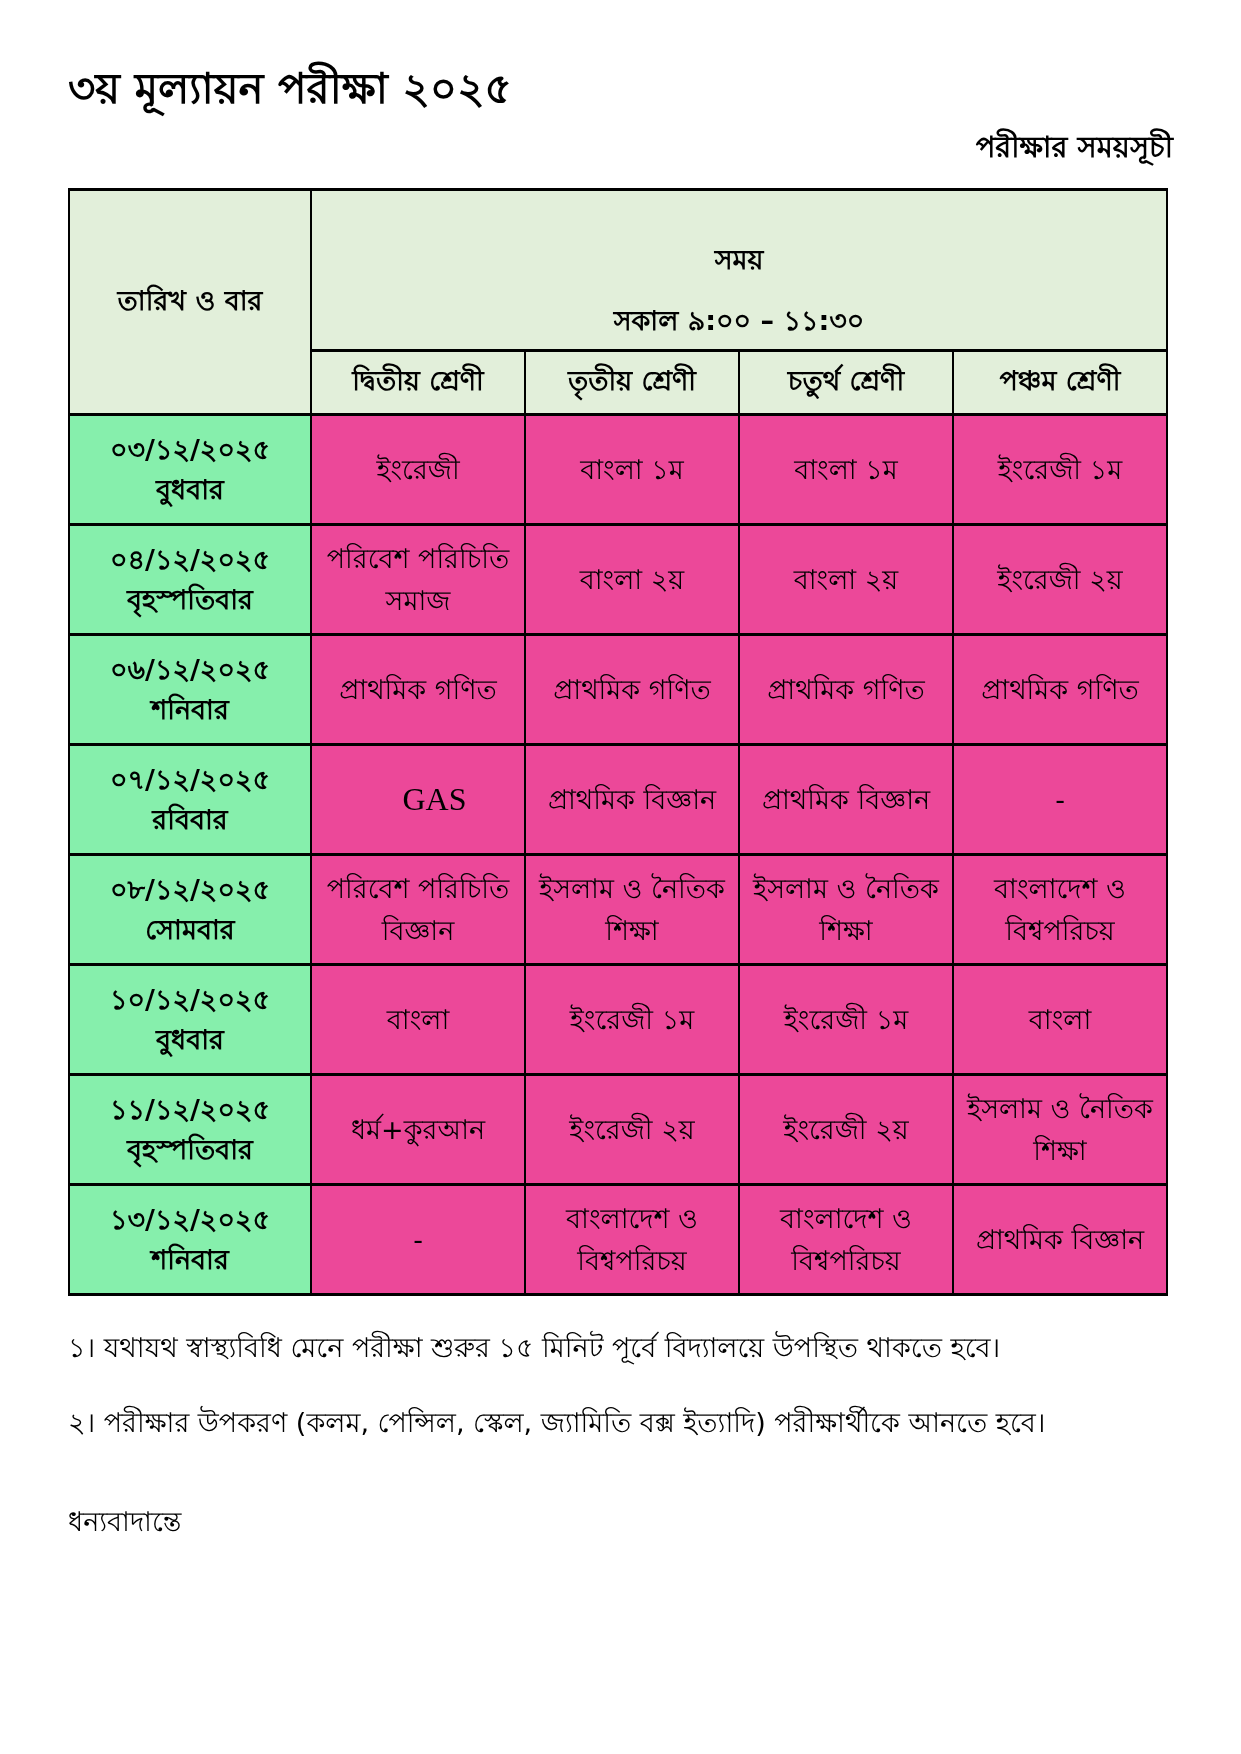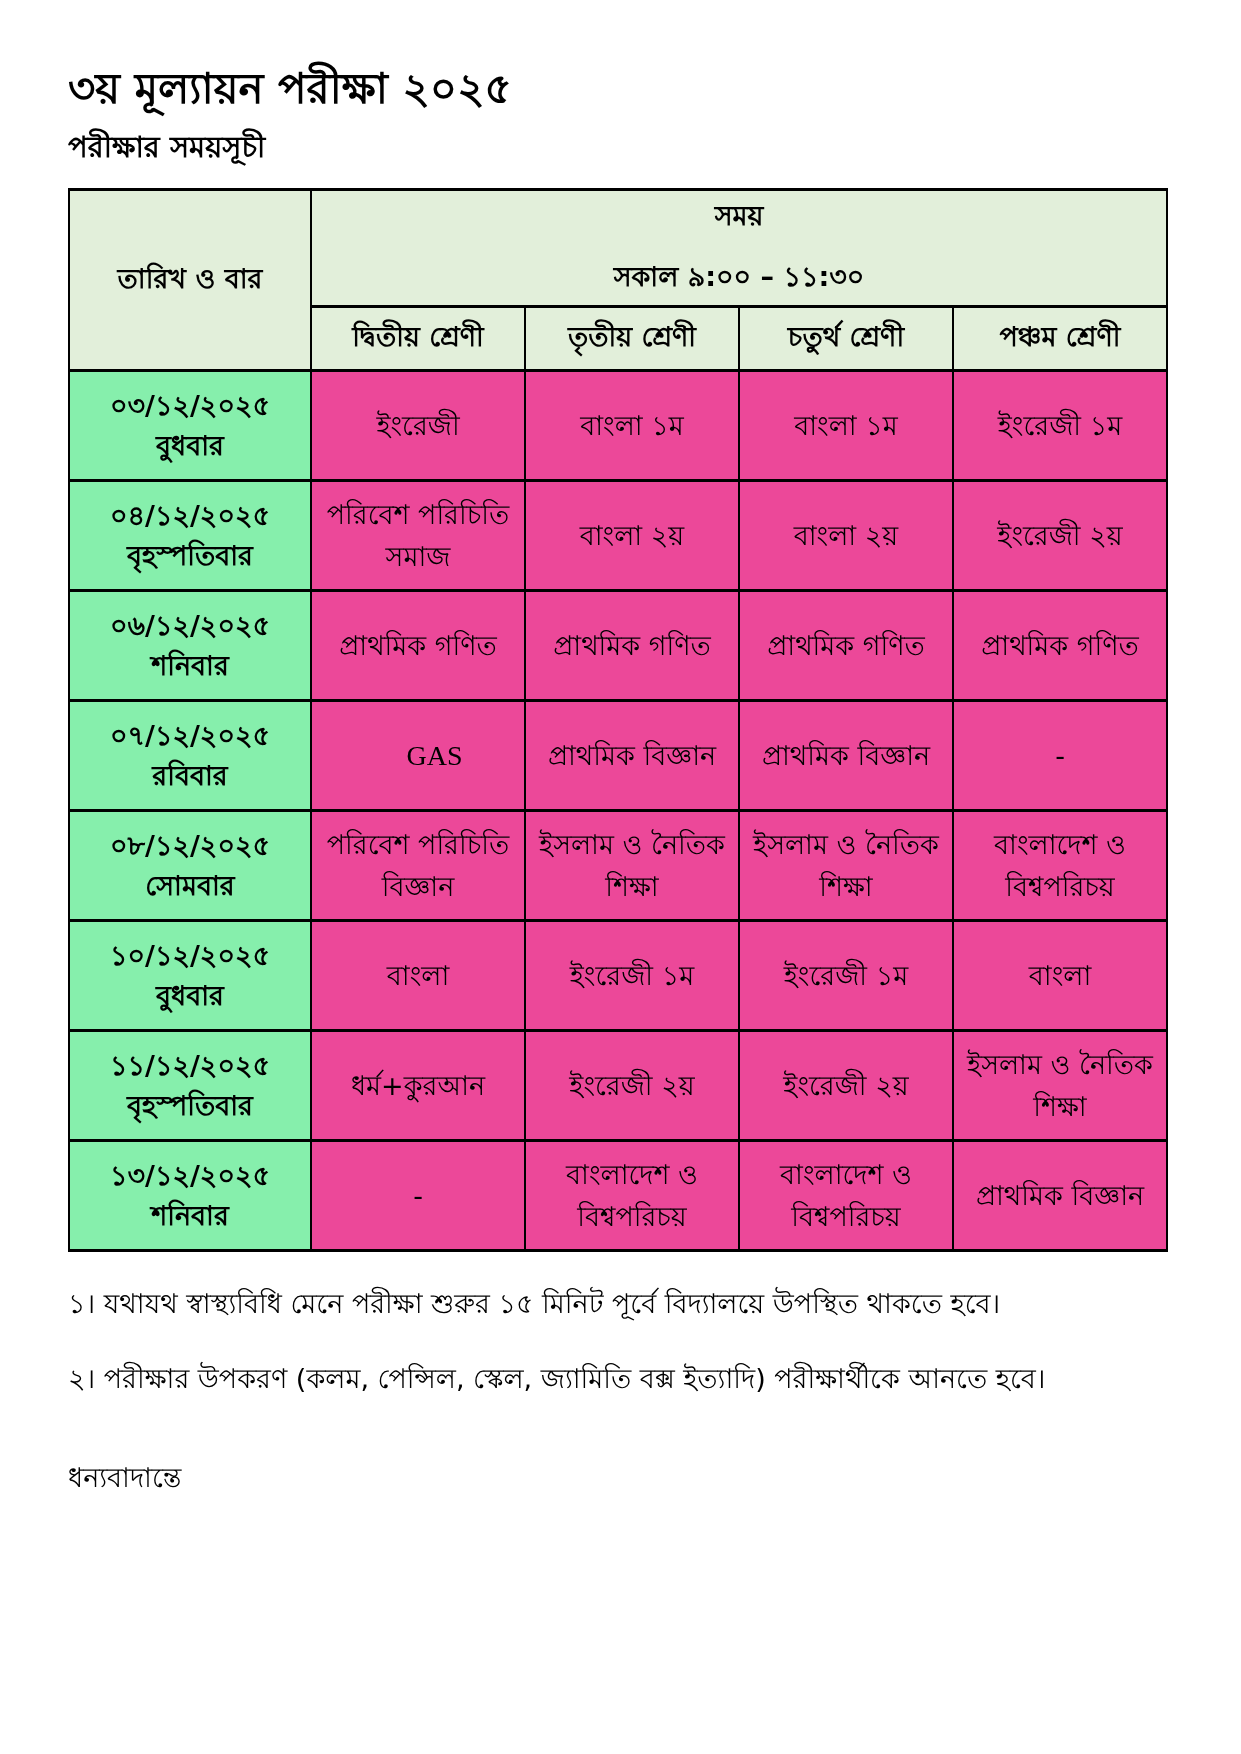--- a/index.html
+++ b/index.html
@@ -20,21 +20,21 @@
     box-sizing: border-box;
   }
   .doc-title {
     text-align: left;
     font-size: 42px;
     font-weight: bold;
     margin: 14px 0 4px 0;
     line-height: 1.1;
   }
   .doc-subtitle {
-    text-align: left;
+    text-align: right;
     font-size: 29px;
     font-weight: bold;
     margin: 20px 0 24px 0;
     line-height: 1.1;
   }
   table.schedule {
     border-collapse: collapse;
     width: 1097px;
     table-layout: fixed;
   }
@@ -57,20 +57,21 @@
 
   .date-war-header {
     font-size: 27px;
     font-weight: bold;
   }
   .time-header-cell { height: 90px; }
   .time-label {
     font-size: 27px;
     font-weight: bold;
     margin-bottom: 16px;
+    margin-top: 44px;
   }
   .time-range {
     font-size: 27px;
     font-weight: bold;
   }
   .class-header {
     font-size: 27px;
     font-weight: bold;
     height: 64px;
   }
@@ -87,21 +88,21 @@
     font-size: 27px;
     line-height: 1.4;
   }
   td.subject-cell {
     background: #ec4899;
     font-size: 27px;
     line-height: 1.55;
   }
   td.subject-cell.latin-subject {
     font-family: "Liberation Serif", "DejaVu Serif", serif;
-    font-size: 28px;
+    font-size: 32px;
     padding-left: 41px;
   }
   .notes-heading {
     font-size: 27px;
     font-weight: bold;
     margin: 4px 0 0 0;
   }
   .note-item {
     font-size: 27px;
     margin-top: 30px;

